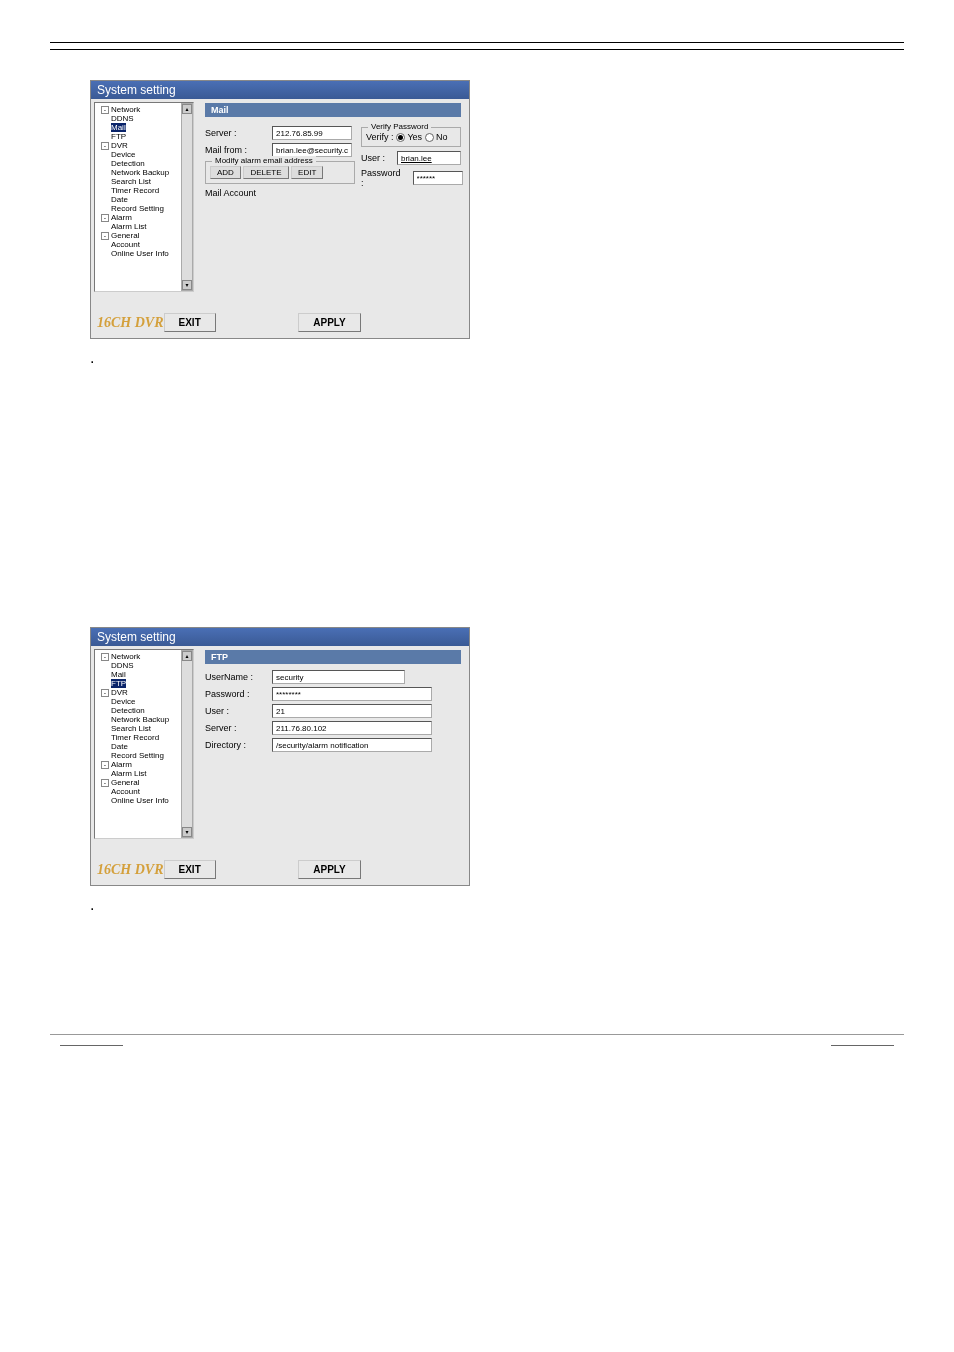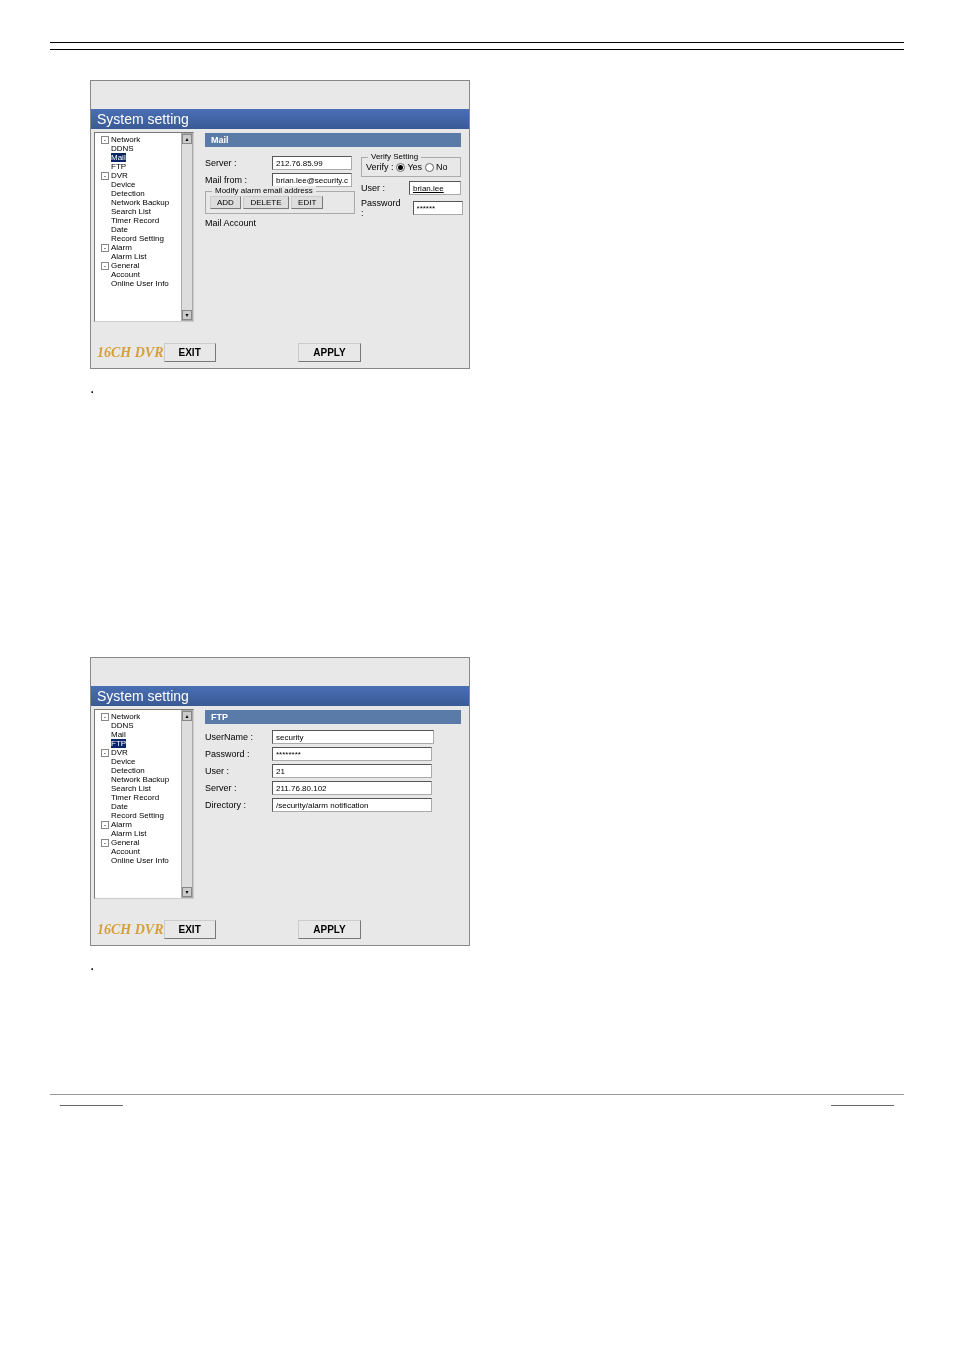--- a/index.html
+++ b/index.html
@@ -1,21 +1,21 @@
 <!DOCTYPE html>
 <html><head>
 <meta charset="utf-8">
 <style>
 * { margin: 0; padding: 0; box-sizing: border-box; }
 body { font-family: Arial, sans-serif; background: #fff; width: 954px; color: #000; }
 .page { padding: 40px 50px; }
 .hr-line { border: none; border-top: 1px solid #000; margin: 2px 0; }
 .screenshot-block { margin: 30px 0 10px 40px; }
 .dialog { width: 380px; border: 1px solid #888; background: #e8e8e8; font-size: 9px; }
-.dialog-titlebar { background: linear-gradient(#4a6fb5, #3a5a95); color: #fff; padding: 2px 6px; font-size: 14px; margin-top: 28px; }
+.dialog-titlebar { background: linear-gradient(#4a6fb5, #3a5a95); color: #fff; padding: 2px 6px; font-size: 12px; }
 .dialog-body { display: flex; }
 .tree-panel { width: 100px; background: #fff; border: 1px inset #ccc; margin: 3px; padding: 2px; font-size: 8px; position: relative; }
 .tree-scroll { width: 12px; background: #ddd; border: 1px solid #aaa; position: absolute; right: 0; top: 0; bottom: 0; }
 .tree-scroll-btn { width: 10px; height: 10px; background: #ccc; border: 1px solid #888; font-size: 6px; text-align: center; line-height: 8px; }
 .tree-scroll-up { position: absolute; top: 0; }
 .tree-scroll-down { position: absolute; bottom: 0; }
 .tree-item { padding: 0 0 0 4px; white-space: nowrap; }
 .tree-sub { padding-left: 14px; }
 .tree-exp { display: inline-block; width: 8px; height: 8px; border: 1px solid #888; text-align: center; line-height: 6px; font-size: 7px; margin-right: 2px; }
 .tree-selected { background: #0a246a; color: #fff; }
@@ -86,30 +86,30 @@
               <div class="fieldset">
                 <span class="fieldset-legend">Modify alarm email address</span>
                 <button class="dlg-btn">ADD</button>
                 <button class="dlg-btn">DELETE</button>
                 <button class="dlg-btn">EDIT</button>
               </div>
               <div>Mail Account</div>
             </div>
             <div style="width:100px;">
               <div class="fieldset">
-                <span class="fieldset-legend">Verify Setting</span>
+                <span class="fieldset-legend">Verify Password</span>
                 <span>Verify :</span>
                 <span class="radio radio-checked"></span>
                 <span>Yes</span>
                 <span class="radio"></span>
                 <span>No</span>
               </div>
               <div class="form-row">
                 <span style="width:40px;">User :</span>
-                <input class="form-input" style="width: 52px; text-decoration: underline;" value="brian.lee">
+                <input class="form-input" style="width: 64px; text-decoration: underline;" value="brian.lee">
               </div>
               <div class="form-row">
                 <span style="width:40px;">Password :</span>
                 <input class="form-input" style="width: 50px;" value="******">
               </div>
             </div>
           </div>
         </div>
       </div>
       <div class="footer-row">
@@ -147,21 +147,21 @@
           <div class="tree-sub"><span>Online User Info</span></div>
           <div class="tree-scroll">
             <div class="tree-scroll-btn tree-scroll-up">▴</div>
             <div class="tree-scroll-btn tree-scroll-down">▾</div>
           </div>
         </div>
         <div class="content-panel">
           <div class="panel-header">FTP</div>
           <div class="form-row">
             <span class="form-label">UserName :</span>
-            <input class="form-input" style="width: 162px;" value="security">
+            <input class="form-input" style="width: 133px;" value="security">
           </div>
           <div class="form-row">
             <span class="form-label">Password :</span>
             <input class="form-input" style="width: 160px;" value="********">
           </div>
           <div class="form-row">
             <span class="form-label">User :</span>
             <input class="form-input" style="width: 160px;" value="21">
           </div>
           <div class="form-row">

